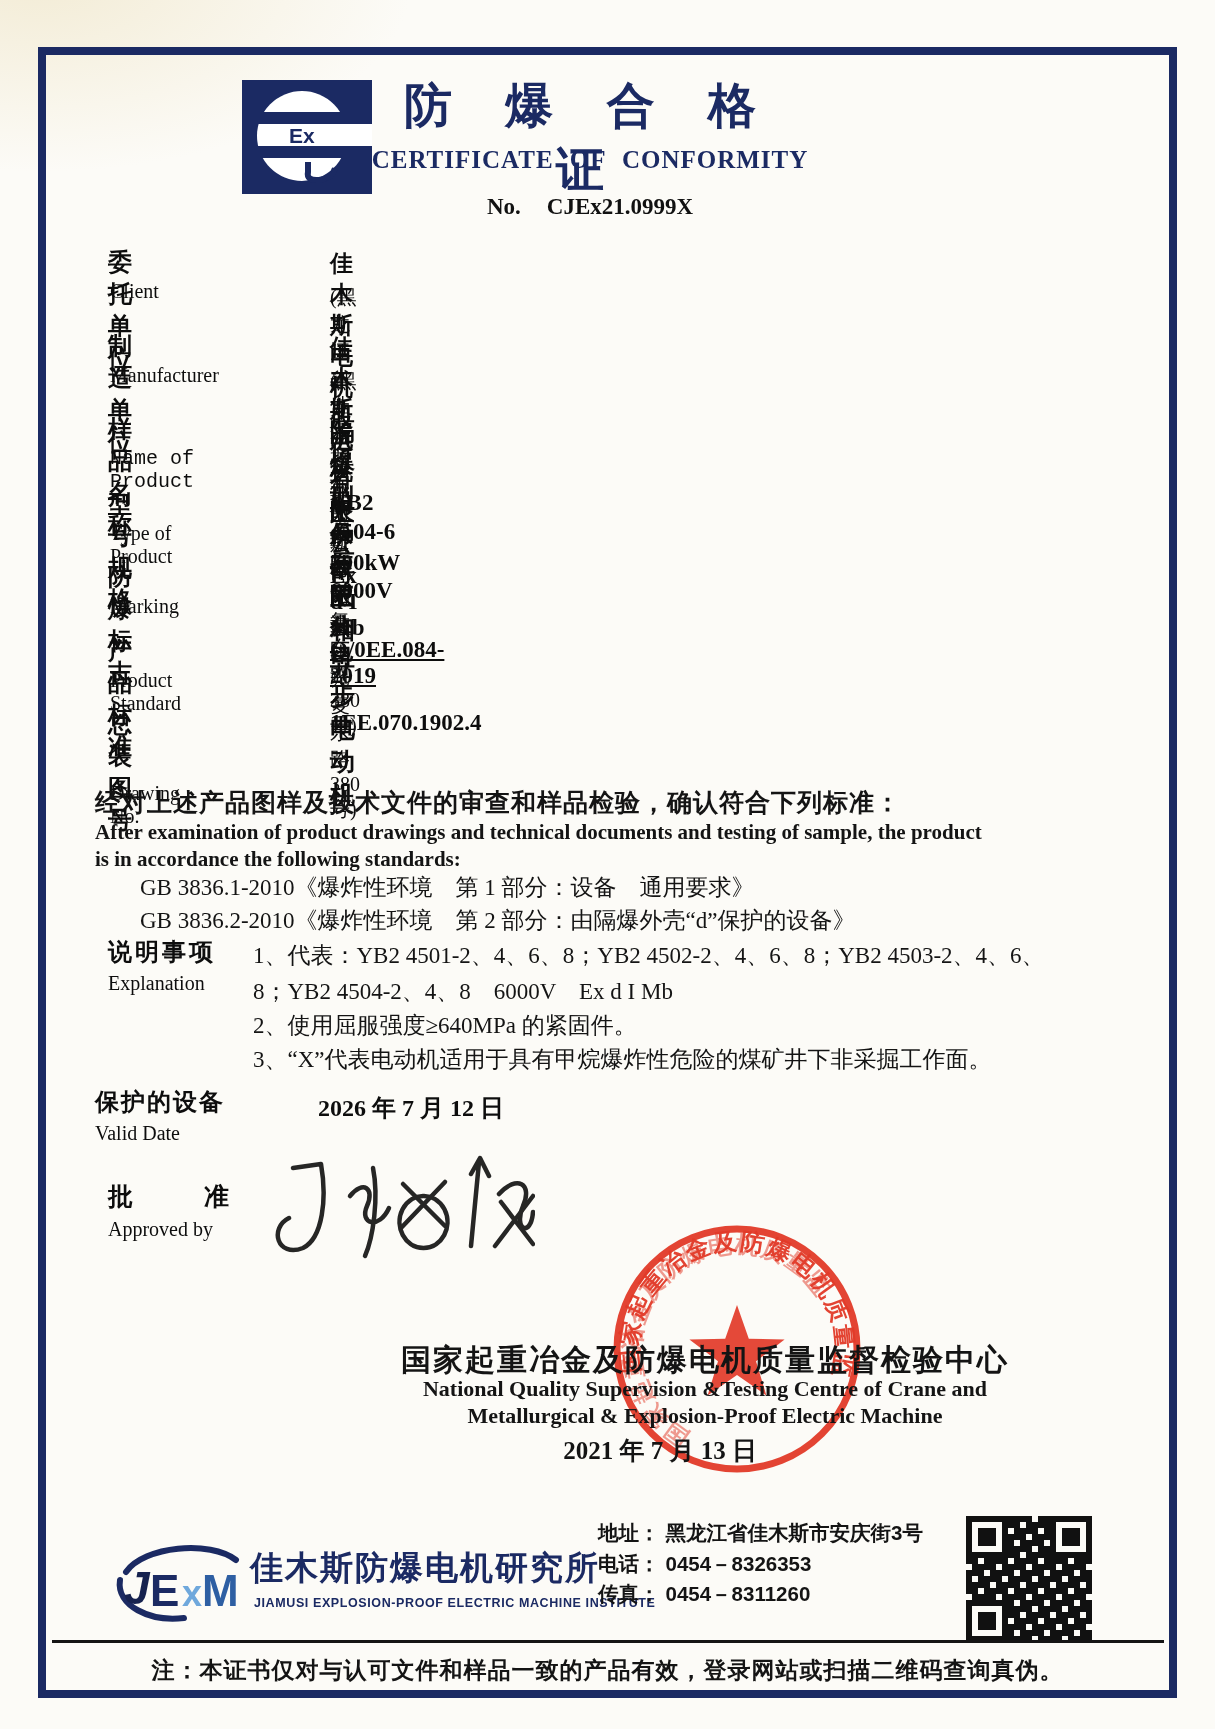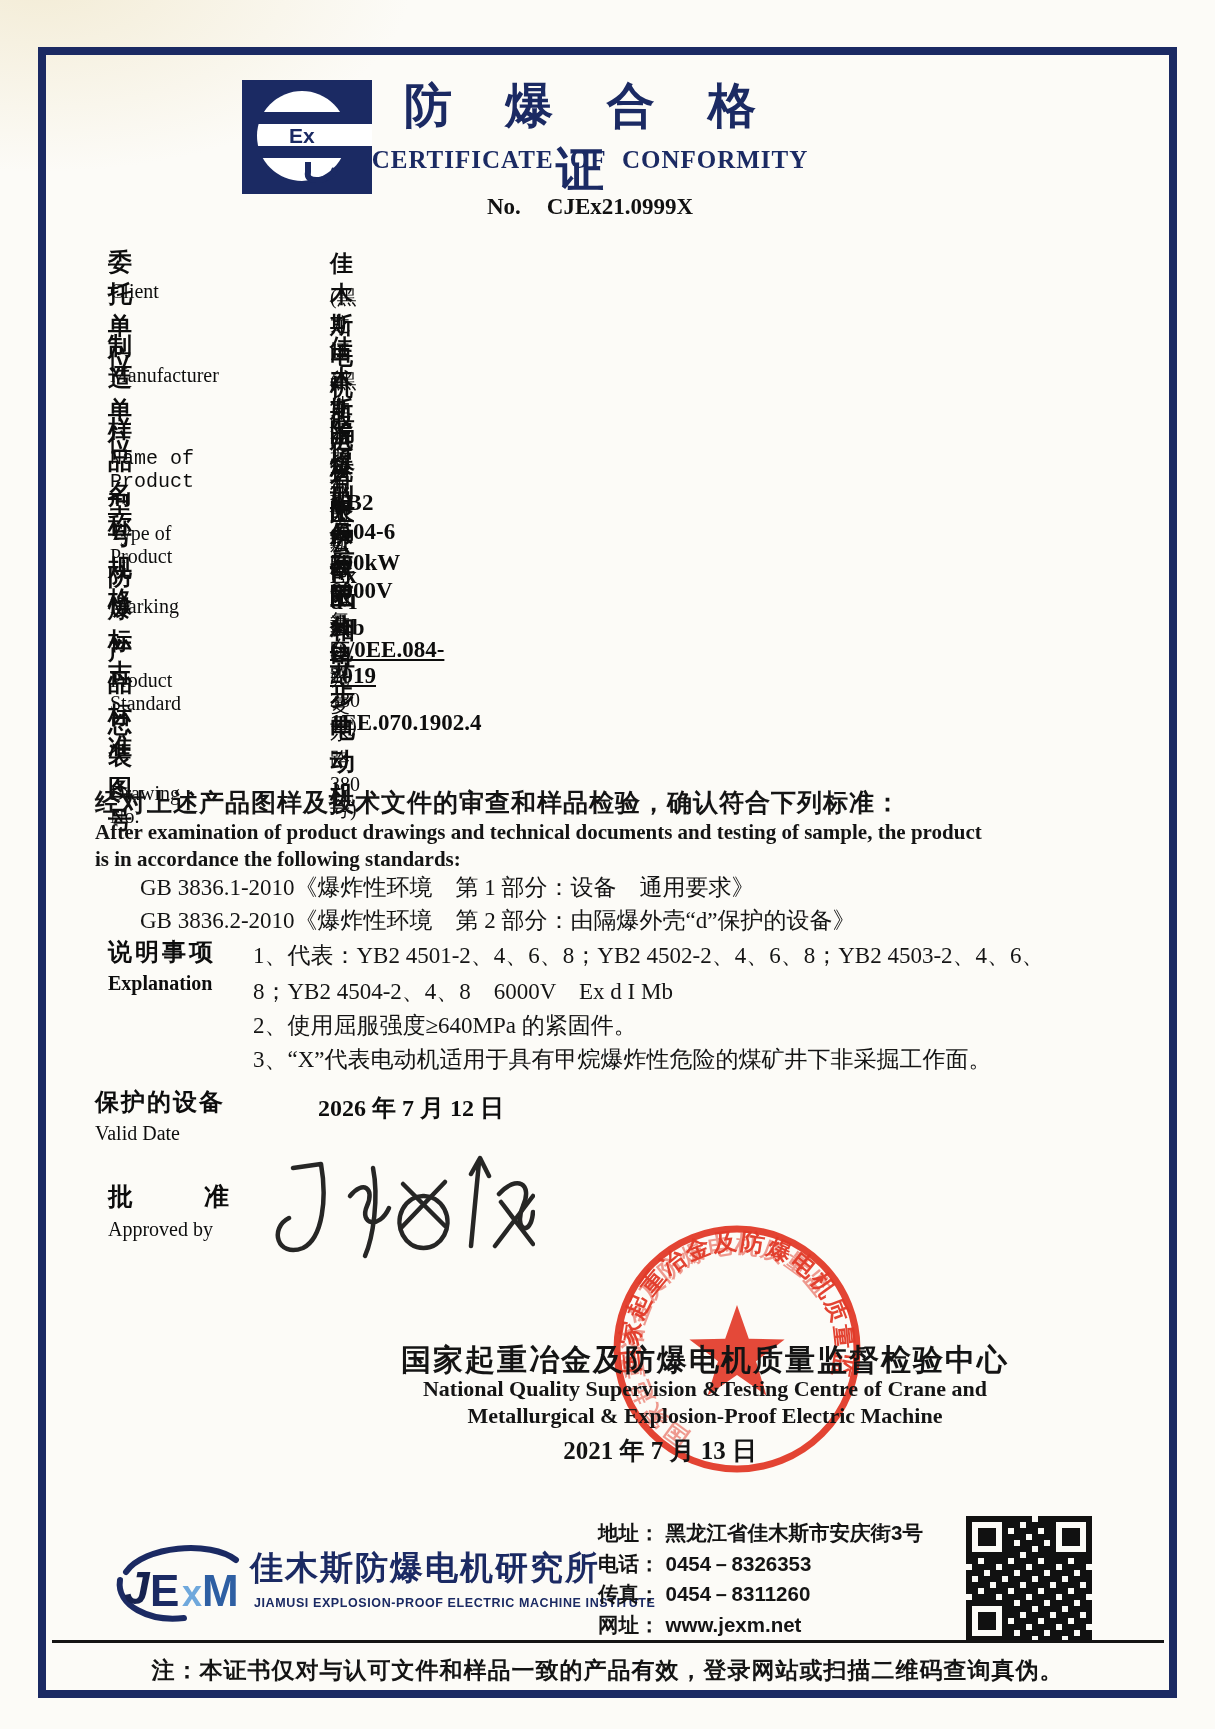--- a/index.html
+++ b/index.html
@@ -95,21 +95,21 @@
   <div class="abs fvalue serif" style="left:330px;top:2px;" data-name="field-value">1EE.070.1902.4</div>
 </div>
 
 <div class="abs std-intro" style="left:95px;top:786px;" data-name="standards-intro-cn">经对上述产品图样及技术文件的审查和样品检验，确认符合下列标准：</div>
 <div class="abs std-en serif" style="left:95px;top:820px;" data-name="standards-intro-en1">After examination of product drawings and technical documents and testing of sample, the product</div>
 <div class="abs std-en serif" style="left:95px;top:847px;" data-name="standards-intro-en2">is in accordance the following standards:</div>
 <div class="abs std-item serif" style="left:140px;top:872px;" data-name="standard-item">GB 3836.1-2010《爆炸性环境　第 1 部分：设备　通用要求》</div>
 <div class="abs std-item serif" style="left:140px;top:905px;" data-name="standard-item">GB 3836.2-2010《爆炸性环境　第 2 部分：由隔爆外壳“d”保护的设备》</div>
 
 <div class="abs flabel" style="left:108px;top:936px;letter-spacing:3px;" data-name="explanation-label-cn">说明事项</div>
-<div class="abs flabel-en serif" style="left:108px;top:972px;font-weight:bold;" data-name="explanation-label-en">Explanation</div>
+<div class="abs flabel-en serif" style="left:108px;top:972px;" data-name="explanation-label-en">Explanation</div>
 <div class="abs exp-item serif" style="left:253px;top:940px;" data-name="explanation-line">1、代表：YB2 4501-2、4、6、8；YB2 4502-2、4、6、8；YB2 4503-2、4、6、</div>
 <div class="abs exp-item serif" style="left:253px;top:976px;" data-name="explanation-line">8；YB2 4504-2、4、8　6000V　Ex d I Mb</div>
 <div class="abs exp-item serif" style="left:253px;top:1010px;" data-name="explanation-line">2、使用屈服强度≥640MPa 的紧固件。</div>
 <div class="abs exp-item serif" style="left:253px;top:1044px;" data-name="explanation-line">3、“X”代表电动机适用于具有甲烷爆炸性危险的煤矿井下非采掘工作面。</div>
 
 <div class="abs flabel" style="left:95px;top:1086px;letter-spacing:2px;" data-name="valid-date-label-cn">保护的设备</div>
 <div class="abs flabel-en serif" style="left:95px;top:1122px;" data-name="valid-date-label-en">Valid Date</div>
 <div class="abs fvalue serif" style="left:318px;top:1092px;font-size:24px;" data-name="valid-date-value">2026 年 7 月 12 日</div>
 
 <div class="abs flabel" style="left:108px;top:1180px;font-size:25px;" data-name="approved-by-label-cn">批　　准</div>
@@ -156,21 +156,20 @@
   <text x="72" y="68" font-size="36" font-weight="bold" fill="#6fa8dc" data-name="jexm-logo-x">x</text>
   <text x="92" y="68" font-size="44" font-weight="bold" fill="#2e5fa3" data-name="jexm-logo-m">M</text>
 </svg>
 <div class="abs foot-inst-cn" data-name="institute-name-cn">佳木斯防爆电机研究所</div>
 <div class="abs foot-inst-en" data-name="institute-name-en">JIAMUSI EXPLOSION-PROOF ELECTRIC MACHINE INSTITUTE</div>
 
 <div class="abs contact" data-name="contact-block">
   <div data-name="contact-address"><span class="lbl" data-name="contact-label">地址：</span><span data-name="contact-value">黑龙江省佳木斯市安庆街3号</span></div>
   <div data-name="contact-phone"><span class="lbl" data-name="contact-label">电话：</span><span data-name="contact-value">0454－8326353</span></div>
   <div data-name="contact-fax"><span class="lbl" data-name="contact-label">传真：</span><span data-name="contact-value">0454－8311260</span></div>
-  <div data-name="contact-website"><span class="lbl" data-name="contact-label">网址：</span><span data-name="contact-value">www.jexm.net</span></div>
 </div>
 
 <div class="abs" data-name="qr-code">
     <div style="grid-area: 1 / 1;"></div>
     <div style="grid-area: 1 / 2;"></div>
     <div style="grid-area: 1 / 3;"></div>
     <div style="grid-area: 1 / 4;"></div>
     <div style="grid-area: 1 / 5;"></div>
     <div style="grid-area: 1 / 6;"></div>
     <div style="grid-area: 1 / 7;"></div>

